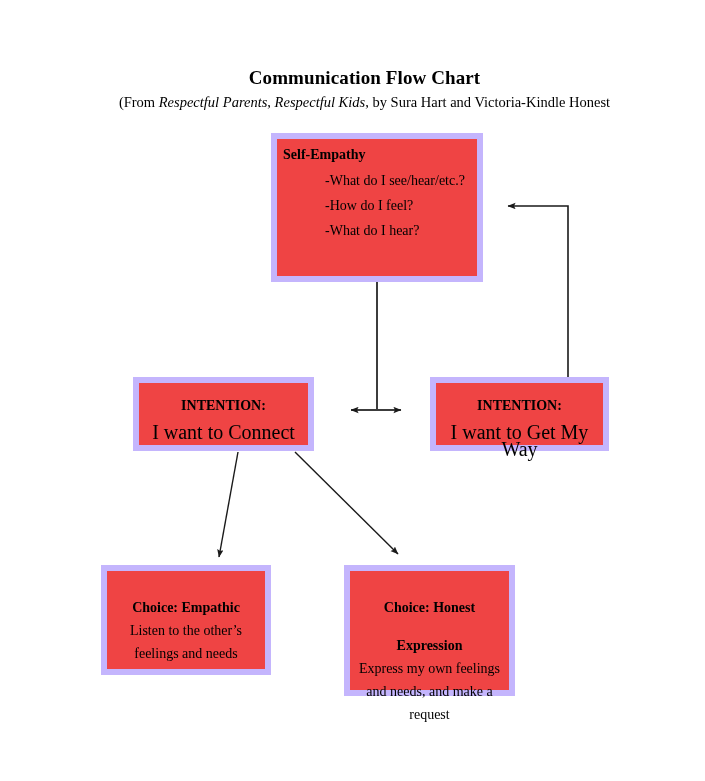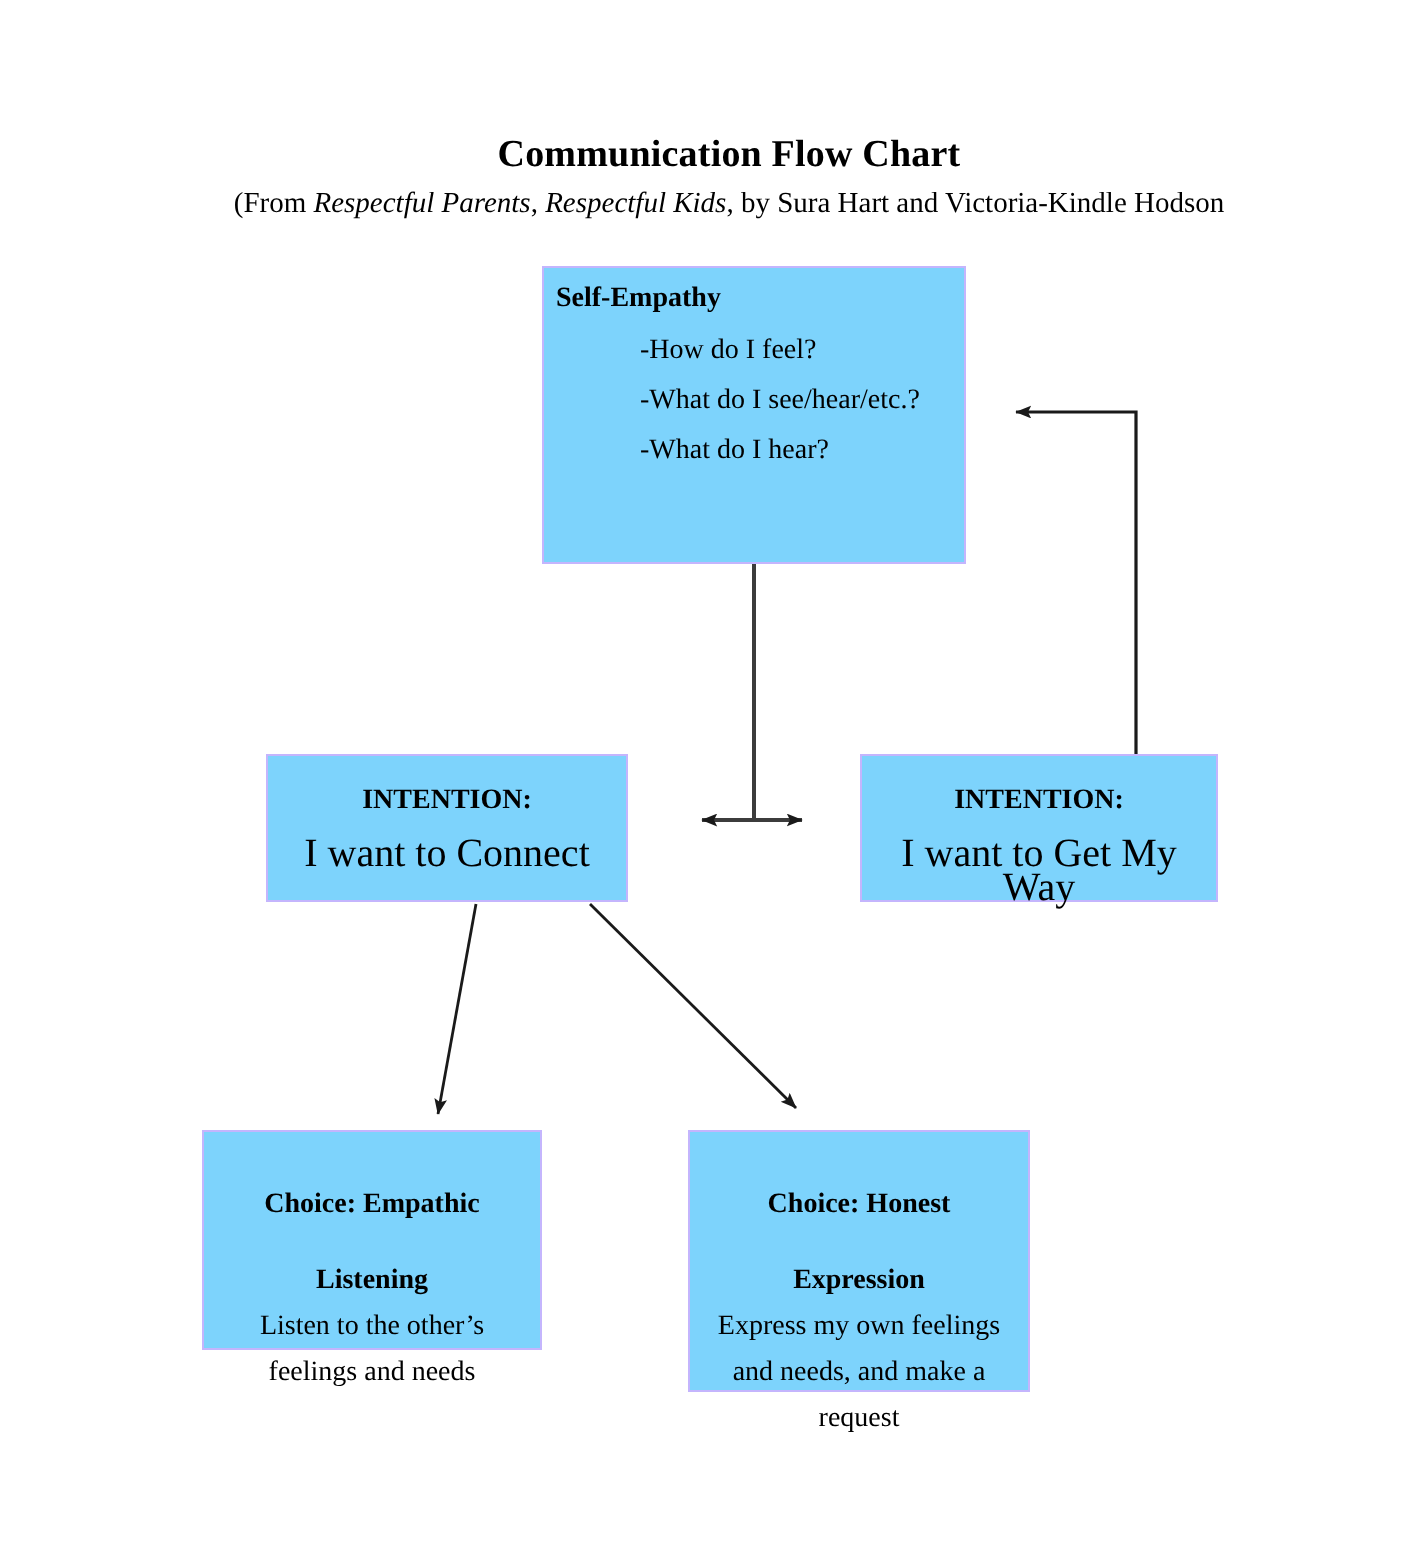--- a/index.html
+++ b/index.html
@@ -55,22 +55,22 @@
     top: 0;
     width: 705px;
     height: 781px;
     pointer-events: none;
   }
 
   
   .node {
     position: absolute;
     box-sizing: border-box;
-    border: 1px solid #c4b5fd;
-    background: #7dd3fc;
+    border: 6px solid #c4b5fd;
+    background: #ef4444;
   }
 
   
   #node-self-empathy {
     left: 259px;
     top: 133px;
     width: 212px;
     height: 149px;
     padding: 7px 0 0 0;
   }
@@ -151,21 +151,21 @@
     margin-top: 7px;
   }
 </style>
 </head>
 <body>
 
 <div id="canvas">
 
   <div class="header">
     <div class="doc-title">Communication Flow Chart</div>
-    <div class="doc-subtitle"><span>(From </span><span class="it">Respectful Parents</span><span>, </span><span class="it">Respectful Kids</span><span>, by Sura Hart and Victoria-Kindle Hodson</span></div>
+    <div class="doc-subtitle"><span>(From </span><span class="it">Respectful Parents</span><span>, </span><span class="it">Respectful Kids</span><span>, by Sura Hart and Victoria-Kindle Honest</span></div>
   </div>
 
   <svg class="connectors" width="705" height="781" viewBox="0 0 705 781">
     <defs>
       <marker id="arrowhead" markerWidth="9" markerHeight="9" refX="7.6" refY="3.2" orient="auto" markerUnits="userSpaceOnUse">
         <path d="M0,0 L8,3.2 L0,6.4 L1.6,3.2 Z" fill="#1a1a1a"></path>
       </marker>
       <marker id="arrowhead-start" markerWidth="9" markerHeight="9" refX="0.4" refY="3.2" orient="auto" markerUnits="userSpaceOnUse">
         <path d="M8,0 L0,3.2 L8,6.4 L6.4,3.2 Z" fill="#1a1a1a"></path>
       </marker>
@@ -178,39 +178,38 @@
     <polyline points="556,377 556,206 496,206" fill="none" stroke="#1a1a1a" stroke-width="1.6" marker-end="url(#arrowhead)"></polyline>
 
     <line x1="226" y1="452" x2="207" y2="557" stroke="#1a1a1a" stroke-width="1.4" marker-end="url(#arrowhead)"></line>
 
     <line x1="283" y1="452" x2="386" y2="554" stroke="#1a1a1a" stroke-width="1.4" marker-end="url(#arrowhead)"></line>
   </svg>
 
   <div class="node" id="node-self-empathy">
     <div class="se-heading">Self-Empathy</div>
     <ul class="se-list">
+      <li>-What do I see/hear/etc.?</li>
       <li>-How do I feel?</li>
-      <li>-What do I see/hear/etc.?</li>
       <li>-What do I hear?</li>
     </ul>
   </div>
 
   <div class="node intention" id="node-intention-connect">
     <div class="int-title">INTENTION:</div>
     <div class="int-body">I want to Connect</div>
   </div>
 
   <div class="node intention" id="node-intention-getmyway">
     <div class="int-title">INTENTION:</div>
     <div class="int-body">I want to Get My Way</div>
   </div>
 
   <div class="node choice" id="node-choice-empathic">
     <div class="choice-title-line">Choice: Empathic</div>
-    <div class="choice-title-line">Listening</div>
     <div class="choice-body-line">Listen to the other’s</div>
     <div class="choice-body-line">feelings and needs</div>
   </div>
 
   <div class="node choice" id="node-choice-honest">
     <div class="choice-title-line">Choice: Honest</div>
     <div class="choice-title-line">Expression</div>
     <div class="choice-body-line">Express my own feelings</div>
     <div class="choice-body-line">and needs, and make a</div>
     <div class="choice-body-line">request</div>

